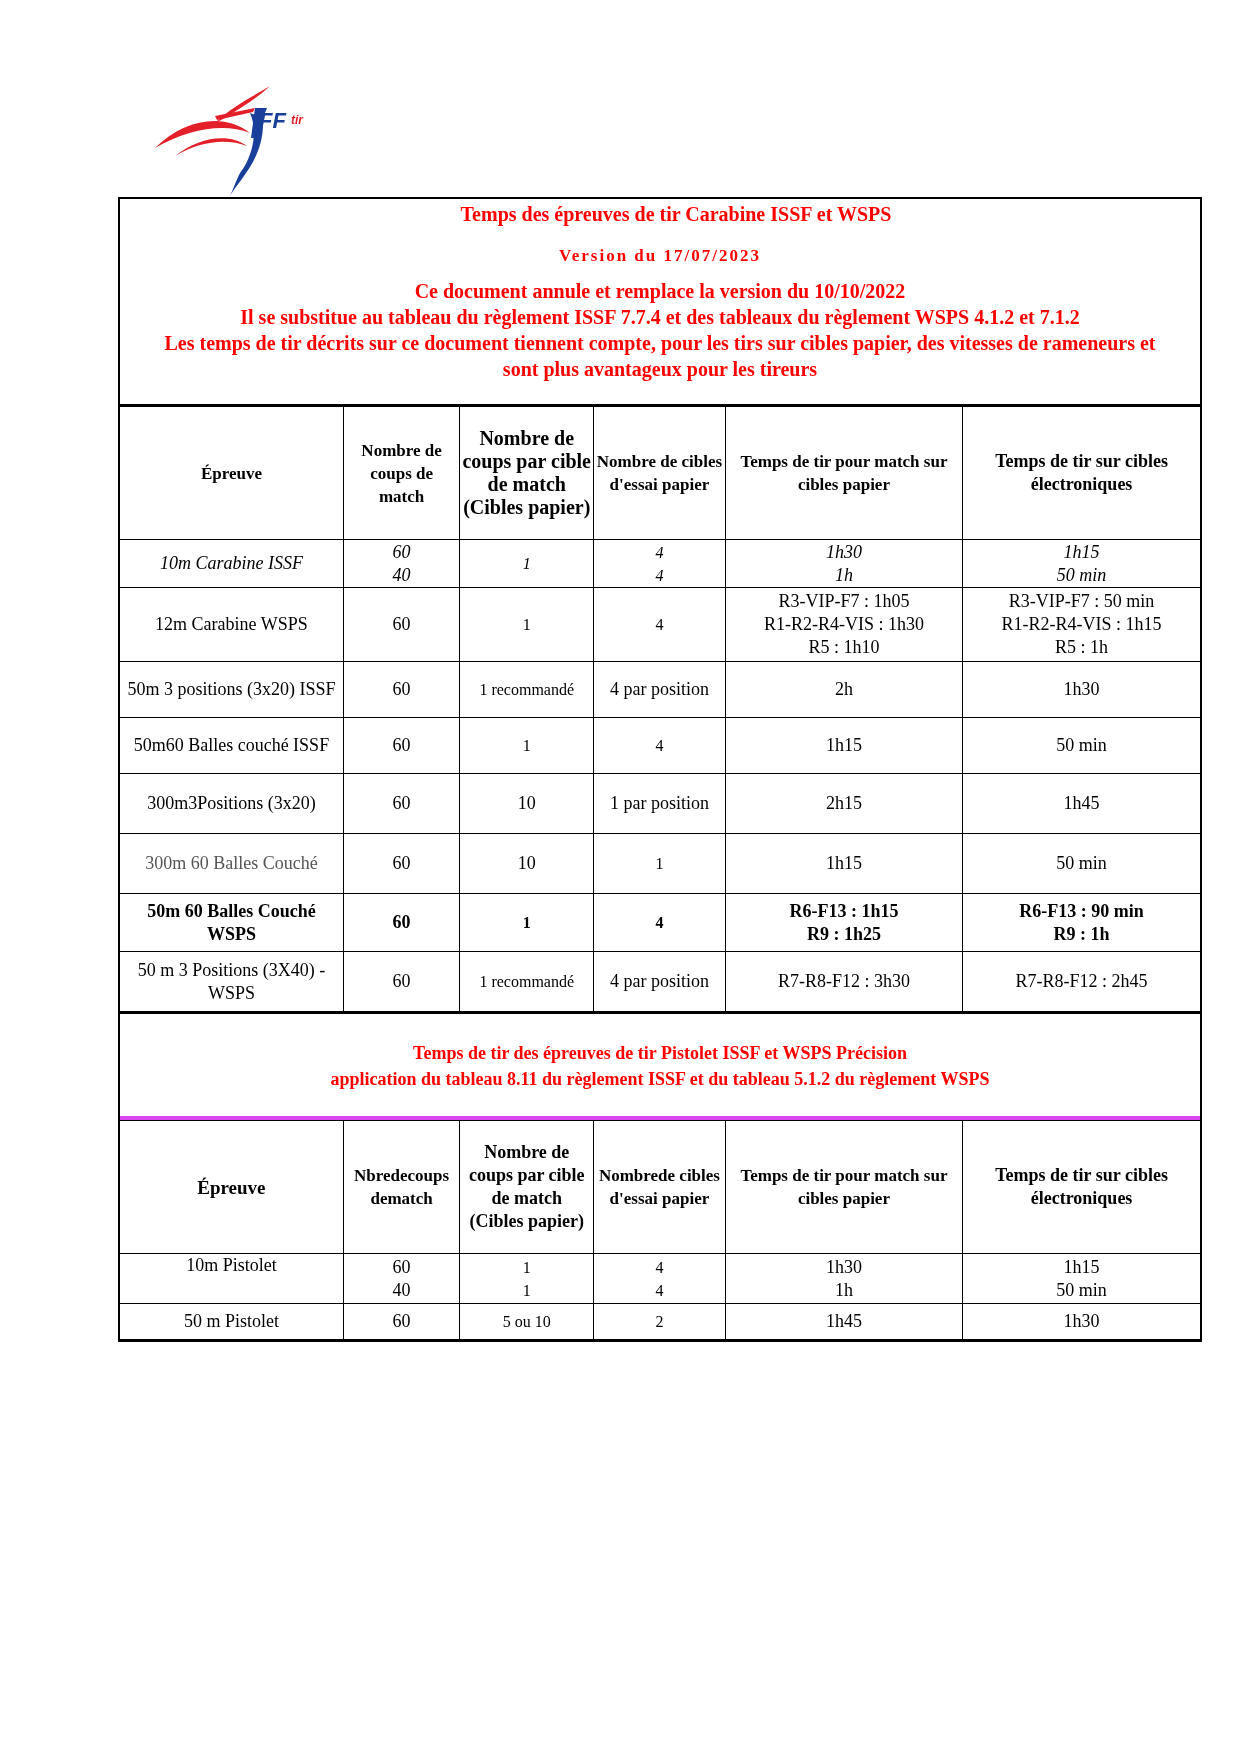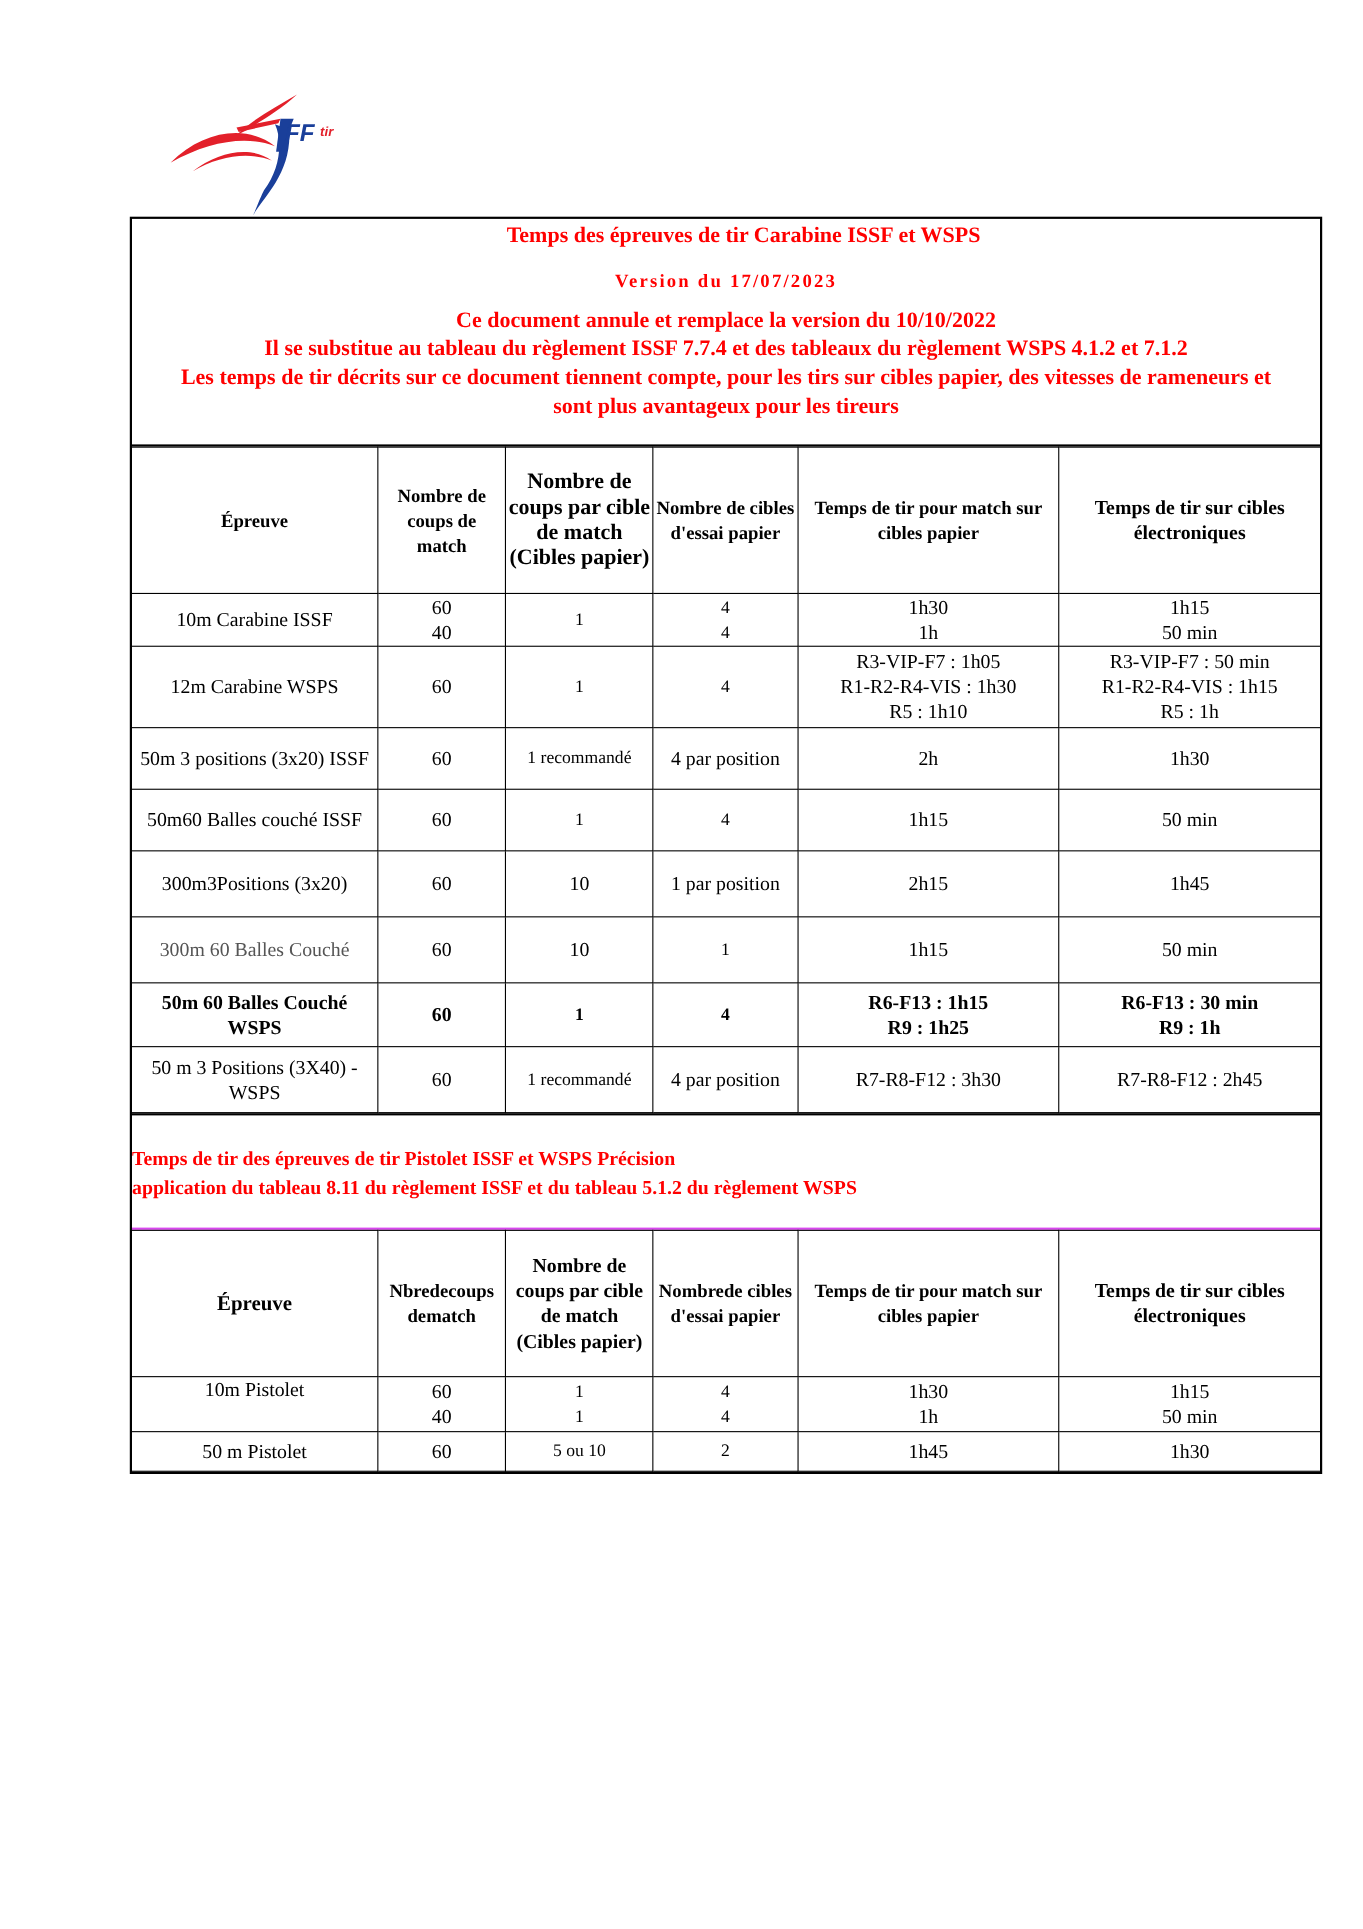--- a/index.html
+++ b/index.html
@@ -12,23 +12,23 @@
   .banner .l3 { font-size: 20px; margin-top: 12px; line-height: 26px; padding-bottom: 22px; }
   table { border-collapse: collapse; width: 100%; table-layout: fixed; }
   td, th { border: 1.5px solid #000; text-align: center; vertical-align: middle; padding: 0 2px; font-size: 18px; line-height: 23px; }
   tr td:first-child, tr th:first-child { border-left: none; }
   tr td:last-child, tr th:last-child { border-right: none; }
   th { font-weight: bold; }
   .h-small { font-size: 17px; }
   .h-big { font-size: 20px; }
   .h-tiny { font-size: 18px; }
   .grey { color: #555; }
-  .banner2 { color: #ff0000; font-weight: bold; font-size: 18px; line-height: 26px; padding: 26px 0 24px; border-top: 2px solid #000; border-bottom: 2px solid #d946ef; }
+  .banner2 { text-align: center; color: #ff0000; font-weight: bold; font-size: 18px; line-height: 26px; padding: 26px 0 24px; border-top: 2px solid #000; border-bottom: 4px solid #d946ef; }
   .t1 tr.head { height: 133px; }
-  .t1 tr.r1 { height: 48px; } .t1 tr.r2 { height: 74px; } .t1 tr.r3 { height: 56px; }
+  .t1 tr.r1 { height: 48px; font-style: italic; } .t1 tr.r2 { height: 74px; } .t1 tr.r3 { height: 56px; }
   .t1 tr.r4 { height: 56px; } .t1 tr.r5 { height: 60px; } .t1 tr.r6 { height: 60px; }
   .t1 tr.r7 { height: 58px; font-weight: bold; } .t1 tr.r8 { height: 60px; }
   .t2 tr.head { height: 133px; } .t2 tr.r1 { height: 50px; } .t2 tr.r2 { height: 36px; }
   .small-cell { font-size: 16px; }
 </style>
 </head>
 <body>
 
 <div class="logo">
   <svg width="160" height="118" viewBox="0 0 160 118">
@@ -143,21 +143,21 @@
     <tr class="r7">
       <td>50m 60 Balles Couché WSPS</td>
       <td>60</td>
       <td class="small-cell">1</td>
       <td class="small-cell">4</td>
       <td>
             <div>R6-F13 : 1h15</div>
             <div>R9 : 1h25</div>
           </td>
       <td>
-            <div>R6-F13 : 30 min</div>
+            <div>R6-F13 : 90 min</div>
             <div>R9 : 1h</div>
           </td>
     </tr>
     <tr class="r8">
       <td>50 m 3 Positions (3X40) - WSPS</td>
       <td>60</td>
       <td class="small-cell">1 recommandé</td>
       <td>4 par position</td>
       <td>R7-R8-F12 : 3h30</td>
       <td>R7-R8-F12 : 2h45</td>

